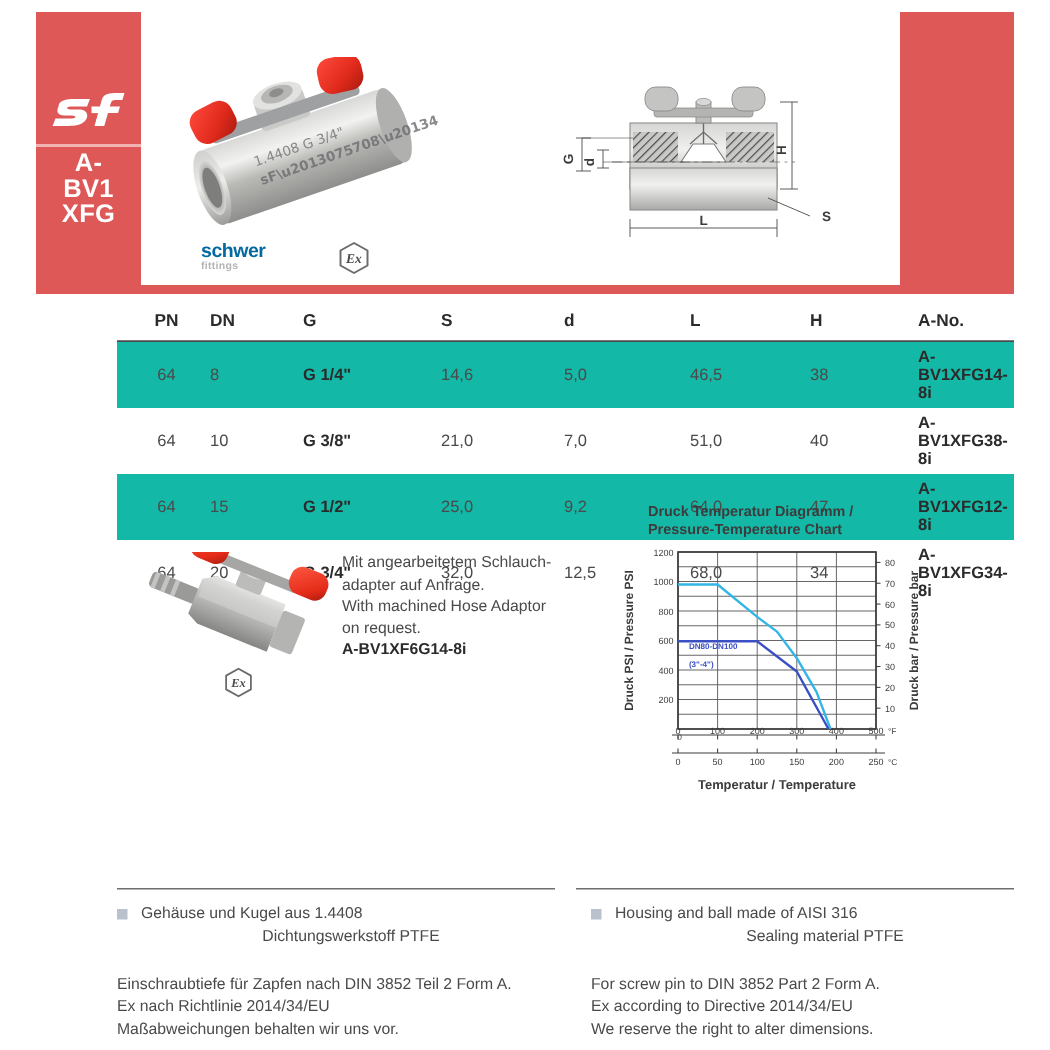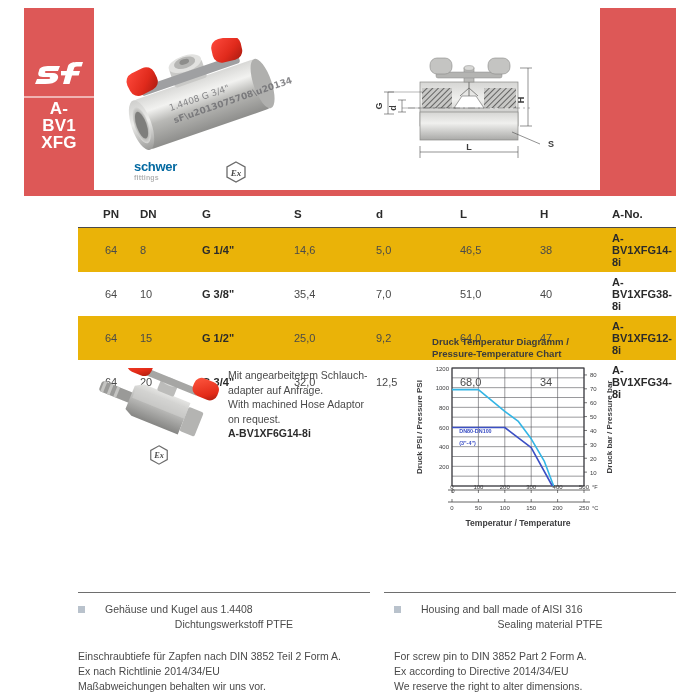--- a/index.html
+++ b/index.html
@@ -69,21 +69,21 @@
     border-collapse:collapse;font-size:11px;
   }
   .tbl th{
     font-size:11.5px;font-weight:bold;color:#2b2b2b;text-align:left;
     padding:0 0 7px 0;
   }
   .tbl thead tr{border-bottom:1.6px solid #4a4a4a;}
   .tbl td{
     padding:4px 0;color:#4a4a4a;font-size:11px;
   }
-  .tbl tr.alt td{background:#eab308;}
+  .tbl tr.alt td{background:#14b8a6;}
   .tbl td.c-pn,.tbl th.c-pn{width:58px;padding-left:4px;text-align:center;}
   .tbl td.c-dn,.tbl th.c-dn{width:62px;margin-left:47px;}
   .tbl td.c-g,.tbl th.c-g{width:92px;font-weight:bold;color:#2b2b2b;}
   .tbl td.c-s,.tbl th.c-s{width:82px;}
   .tbl td.c-d,.tbl th.c-d{width:84px;}
   .tbl td.c-l,.tbl th.c-l{width:80px;}
   .tbl td.c-h,.tbl th.c-h{width:72px;}
   .tbl td.c-ano,.tbl th.c-ano{font-weight:bold;color:#2b2b2b;}
   .tbl td.c-dn,.tbl td.c-s,.tbl td.c-d,.tbl td.c-l,.tbl td.c-h{}
 
@@ -104,21 +104,21 @@
   .chart-svg{position:absolute;left:-12px;top:24px;}
 
   
   .note-rule-l{position:absolute;left:78px;top:592px;width:292px;height:1.4px;background:#6e6e6e;}
   .note-rule-r{position:absolute;left:384px;top:592px;width:292px;height:1.4px;background:#6e6e6e;}
   .note{
     position:absolute;width:300px;font-size:10.5px;line-height:15px;color:#4a4a4a;
   }
   .note-l{left:78px;top:602px;}
   .note-r{left:384px;top:602px;margin-left:10px;}
-  .note .bullet-row{display:flex;gap:20px;align-items:flex-start;}
+  .note .bullet-row{display:flex;gap:9px;align-items:flex-start;}
   .sq{
     display:inline-block;width:7px;height:7px;background:#b9c2cc;margin-top:4px;flex:0 0 7px;
   }
   .note .indent{padding-left:12px;text-align:center;}
   .note .blk2{margin-top:17px;}
 </style>
 </head>
 <body>
 
 <div class="page">
@@ -295,21 +295,21 @@
         <td class="c-s">14,6</td>
         <td class="c-d">5,0</td>
         <td class="c-l">46,5</td>
         <td class="c-h">38</td>
         <td class="c-ano">A-BV1XFG14-8i</td>
       </tr>
       <tr>
         <td class="c-pn">64</td>
         <td class="c-dn">10</td>
         <td class="c-g">G 3/8"</td>
-        <td class="c-s">35,4</td>
+        <td class="c-s">21,0</td>
         <td class="c-d">7,0</td>
         <td class="c-l">51,0</td>
         <td class="c-h">40</td>
         <td class="c-ano">A-BV1XFG38-8i</td>
       </tr>
       <tr class="alt">
         <td class="c-pn">64</td>
         <td class="c-dn">15</td>
         <td class="c-g">G 1/2"</td>
         <td class="c-s">25,0</td>

